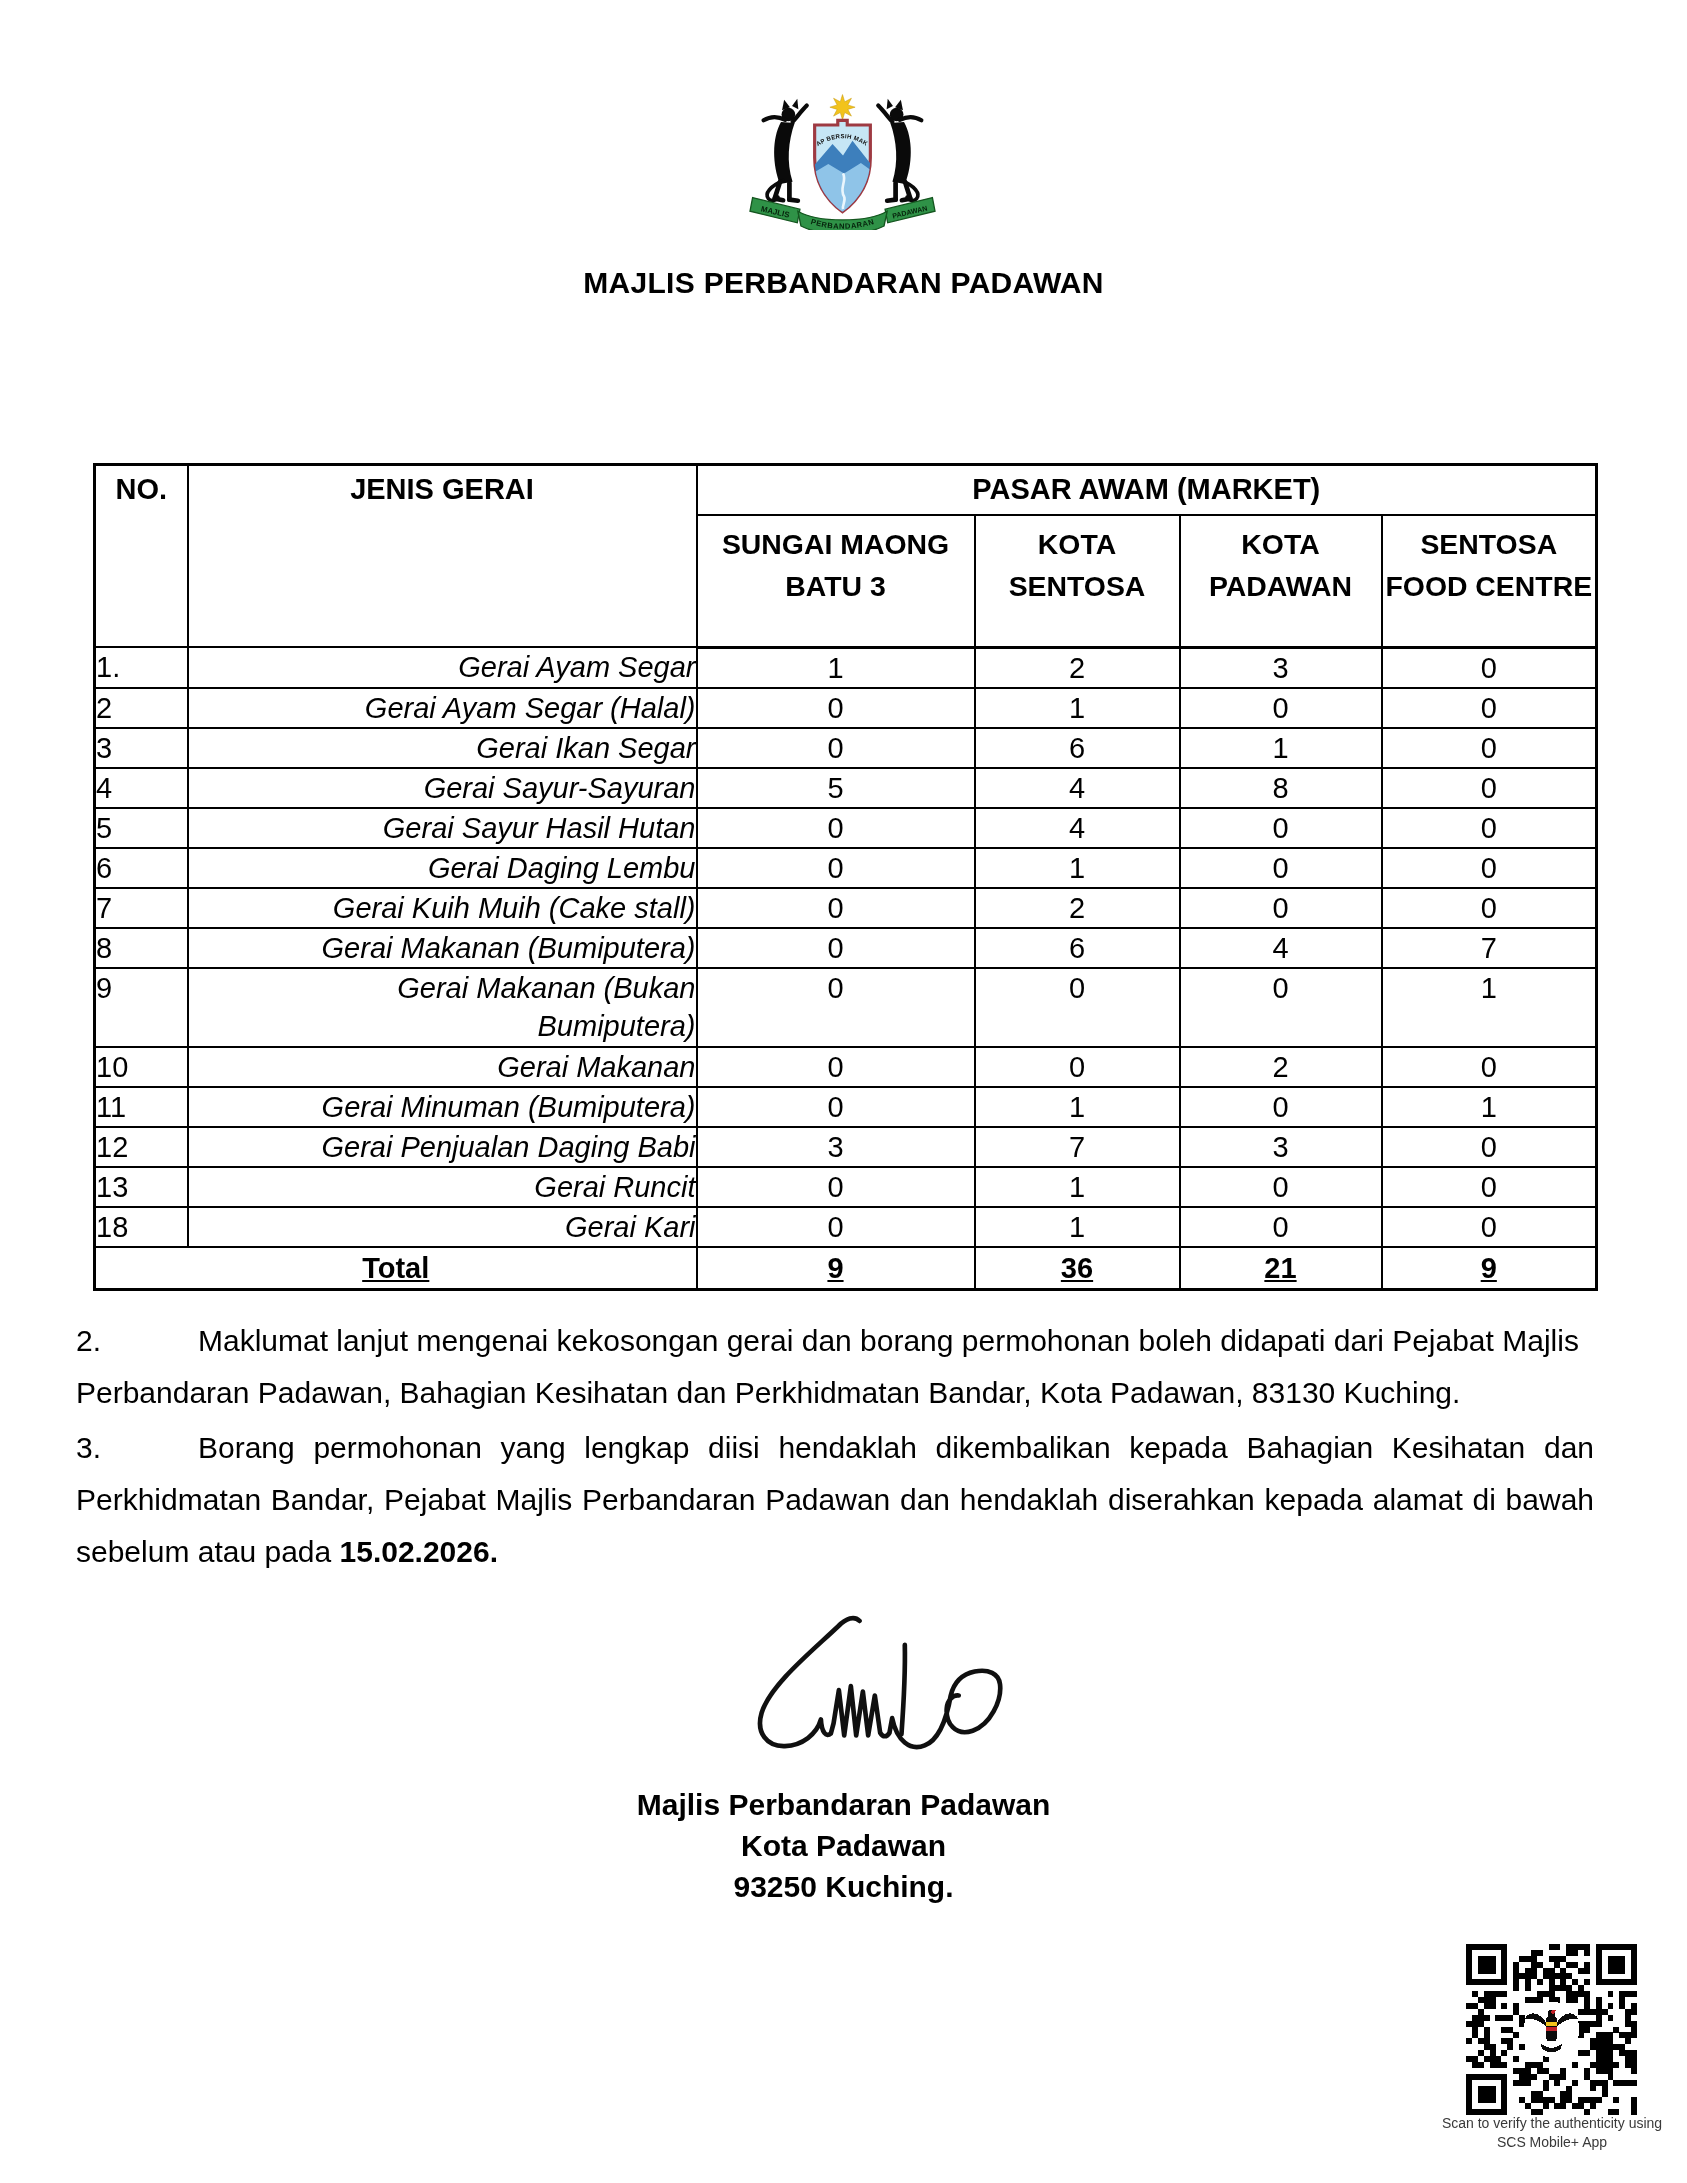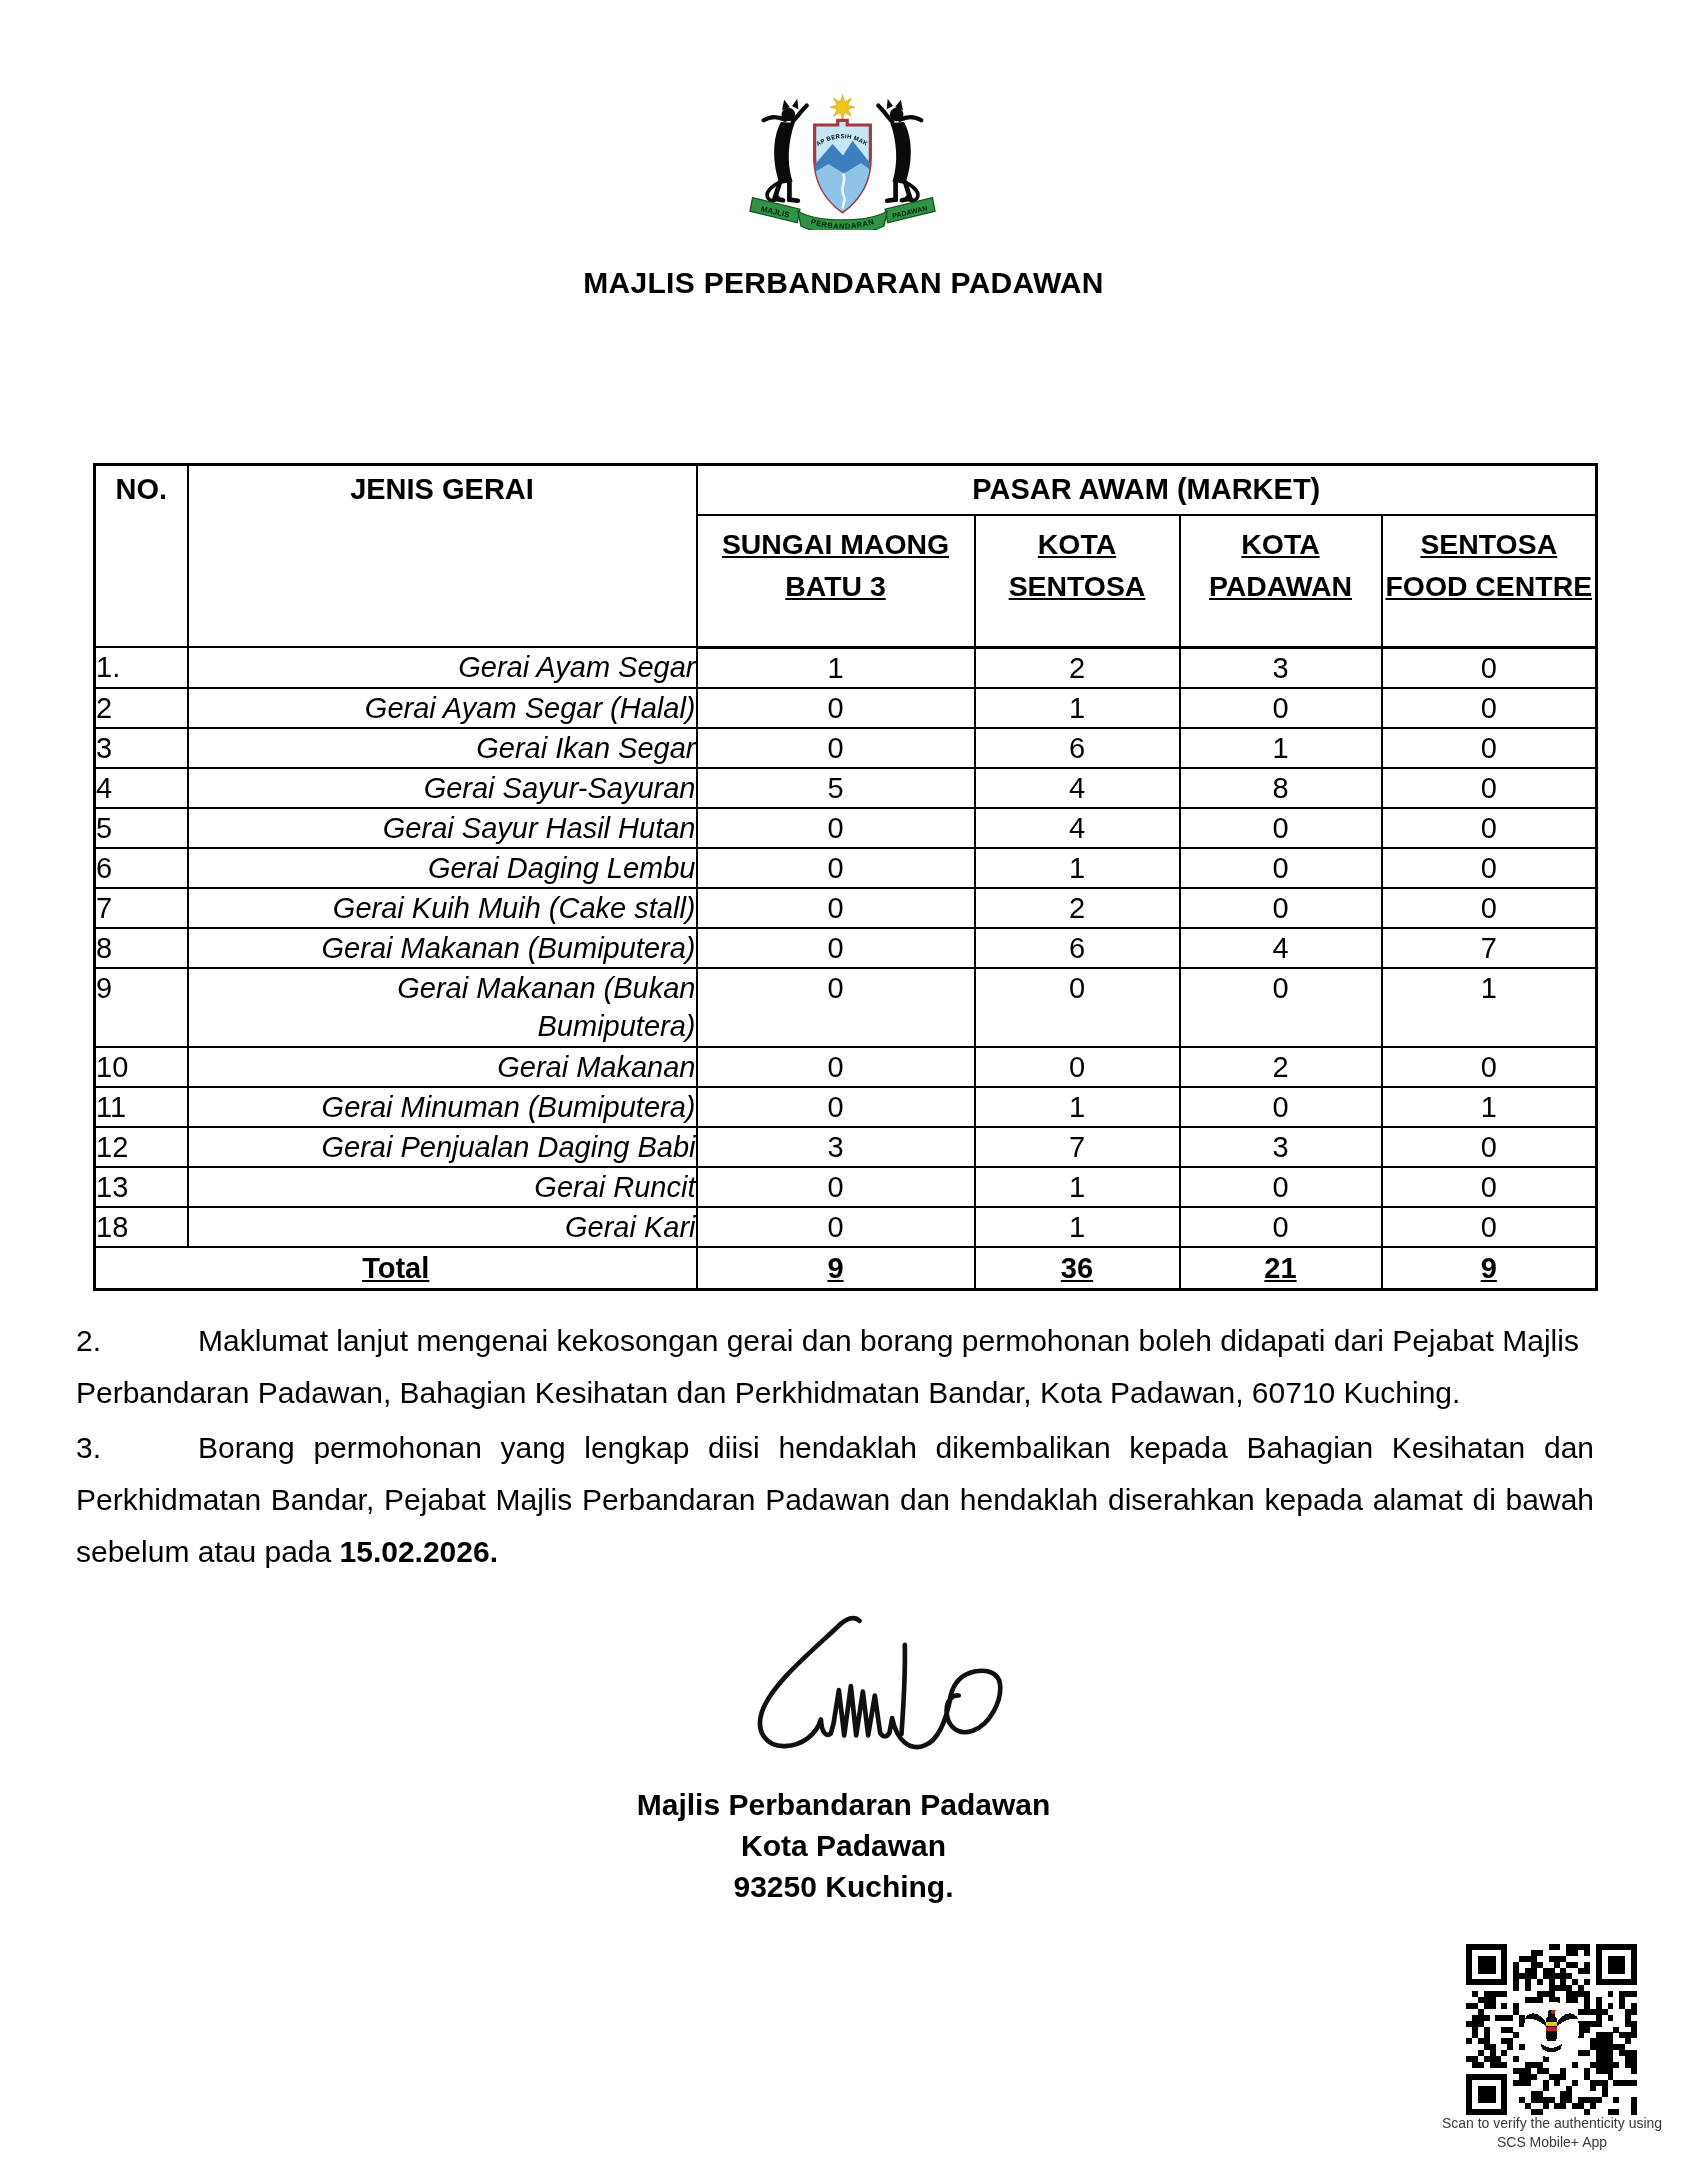--- a/index.html
+++ b/index.html
@@ -27,21 +27,21 @@
   .bold{font-weight:bold;}
   
   table.vac{position:absolute; left:93px; top:463px; width:1502px;
     border-collapse:collapse; table-layout:fixed; border:3.3px solid #000;}
   table.vac th, table.vac td{border:2px solid #000; overflow:hidden;
     font-size:29px; vertical-align:top; padding:0;}
   tr.h1 th{height:48px; font-weight:bold; text-align:center; line-height:46px;}
   th.merged{vertical-align:top; padding-top:1.3px; border-bottom:3.3px solid #000;}
   th.group{border-bottom:3.3px solid #000;}
   tr.h2 th{height:123px; font-weight:bold; text-align:center; font-size:28.4px;
-    line-height:42px; padding-top:6.6px; white-space:pre-line; border-bottom:3.3px solid #000;text-decoration:underline;}
+    line-height:42px; padding-top:6.6px; white-space:pre-line; border-bottom:3.3px solid #000;}
   tbody td{height:38px; line-height:38px;}
   tbody tr.tall td{height:77px;}
   td.c-no{padding-left:10.6px; text-align:left;}
   td.c-jenis{padding-left:28px; text-align:right; white-space:pre-line;font-style:italic;}
   td.c-val{text-align:center;}
   tfoot td{height:40px; border-top:3.3px solid #000; font-weight:bold;
     text-align:center; line-height:40px;text-decoration:underline;}
   
   .sig-img{position:absolute; left:753px; top:1608px; width:253px; height:151px;}
   .sig-block{position:absolute; left:0; top:1784px; width:1687px; text-align:center;
@@ -267,21 +267,21 @@
       <tr>
         <td colspan="2">Total</td>
         <td>9</td>
         <td>36</td>
         <td>21</td>
         <td>9</td>
       </tr>
     </tfoot>
   </table>
 
-  <div class="para para2"><span class="num">2.</span><span>Maklumat lanjut mengenai kekosongan gerai dan borang permohonan boleh didapati dari Pejabat Majlis Perbandaran Padawan, Bahagian Kesihatan dan Perkhidmatan Bandar, Kota Padawan, 60710 Kuching.</span></div>
+  <div class="para para2"><span class="num">2.</span><span>Maklumat lanjut mengenai kekosongan gerai dan borang permohonan boleh didapati dari Pejabat Majlis Perbandaran Padawan, Bahagian Kesihatan dan Perkhidmatan Bandar, Kota Padawan, 83130 Kuching.</span></div>
 
   <div class="para para3"><span class="num">3.</span><span>Borang permohonan yang lengkap diisi hendaklah dikembalikan kepada Bahagian Kesihatan dan Perkhidmatan Bandar, Pejabat Majlis Perbandaran Padawan dan hendaklah diserahkan kepada alamat di bawah sebelum atau pada </span><span class="bold">15.02.2026.</span></div>
 
   <div class="sig-img">
     <svg viewBox="0 0 380 220" width="253" height="151">
       <g fill="none" stroke="#101010" stroke-width="7" stroke-linecap="round" stroke-linejoin="round">
         <path d="M160,16 C152,8 140,12 128,24 C88,62 26,112 13,154 C4,184 21,205 48,204 C74,203 96,186 102,164
                  C103,184 110,191 117,185 L121,170
                  L129,120 L137,188 L147,114 L155,188 L165,122 L173,188 L183,128 L191,184
                  C195,191 201,191 205,184 L209,162

